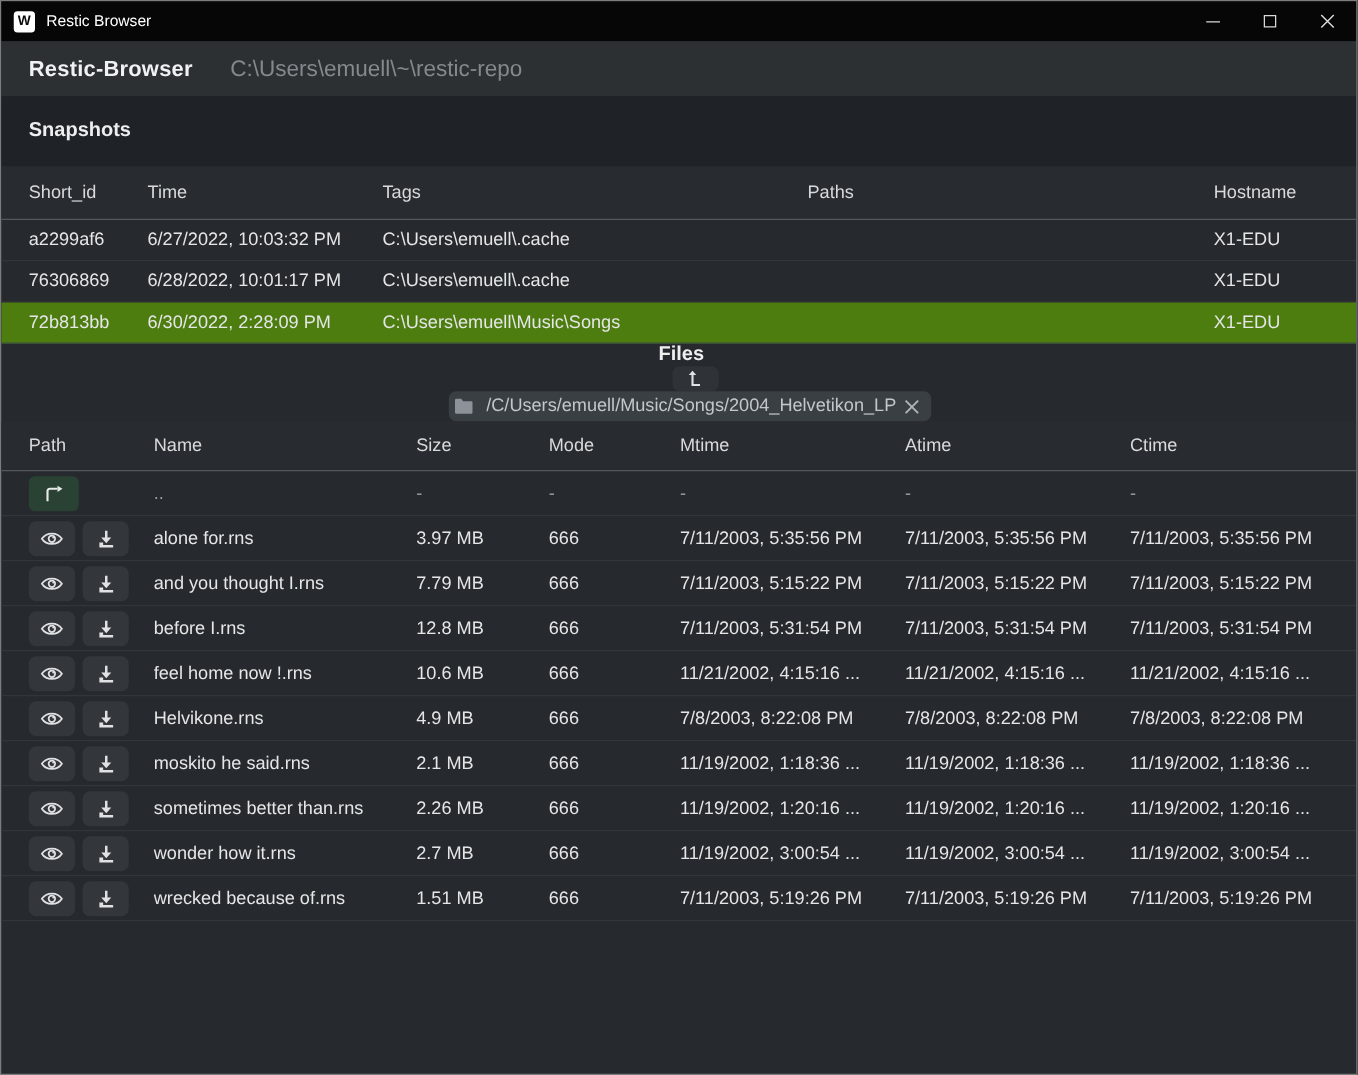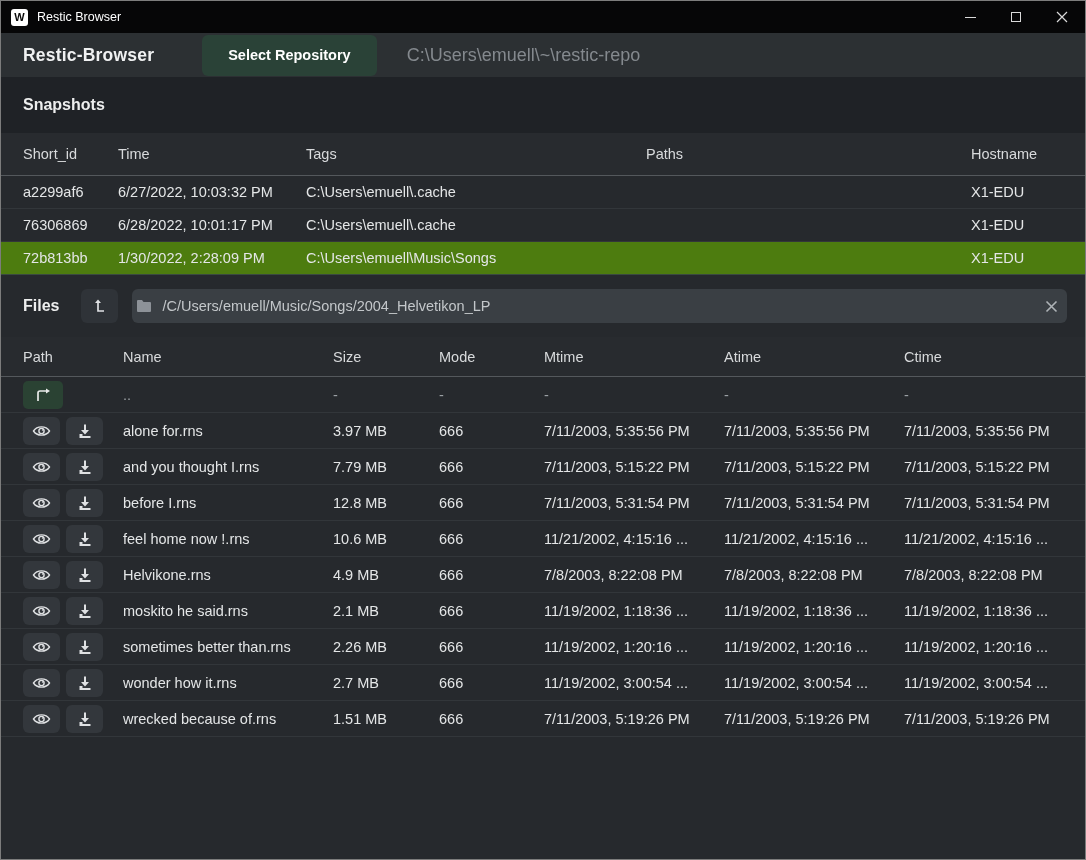--- a/index.html
+++ b/index.html
@@ -30,21 +30,21 @@
   
   .section-heading { height:56px; background:#1f2226; display:flex; align-items:center;
                      padding:12px 22px; font-size:16px; font-weight:700; color:#edeeee; }
   
   .snap-grid { display:grid; grid-template-columns:95px 188px 340px 325px 1fr; align-items:center; padding:0 22px; }
   .snap-header-row { height:43px; background:#282b2f; color:#d8dadc; font-size:14.5px;
                      border-bottom:1px solid #54585c; }
   .snap-row { height:33px; font-size:14.5px; border-bottom:1px solid #32363a; cursor:default; }
   .snap-row.selected { background:#4d7c0f; border-bottom-color:#3a4a40; }
   
-  .files-bar { height:62px; display:flex; align-items:center; padding:0 18px 0 22px; }
+  .files-bar { height:62px; display:flex; align-items:center; padding:0 18px 0 22px;flex-direction:column; }
   .files-heading { font-size:16px; font-weight:700; color:#edeeee; }
   .level-btn { width:37px; height:34px; background:#2f3338; border:none; border-radius:6px; margin-left:22px;
                display:flex; align-items:center; justify-content:center; }
   .path-input { flex:1; height:34px; background:#3a3f44; border-radius:6px; margin-left:14px;
                 display:flex; align-items:center; padding:0 4px; }
   .path-text { color:#c3c7ca; font-size:14.5px; margin-left:10px; flex:1; white-space:nowrap; overflow:hidden; }
   .clear-btn { background:none; border:none; display:flex; align-items:center; justify-content:center;
                width:24px; height:24px; }
   
   .file-grid { display:grid; grid-template-columns:100px 210px 106px 105px 180px 180px 1fr; align-items:center; padding:0 22px; }
@@ -76,21 +76,20 @@
     <div class="win-btn">
       <svg width="12" height="12" viewBox="0 0 12 12">
           <path d="M1 1 L11 11 M11 1 L1 11" stroke="#d9d9d9" stroke-width="1.2"></path>
         </svg>
     </div>
   </div>
 </div>
 
 <div class="app-header">
   <div class="app-title">Restic-Browser</div>
-  <button class="select-repo-btn">Select Repository</button>
   <div class="repo-path">C:\Users\emuell\~\restic-repo</div>
 </div>
 
 <div class="section-heading">Snapshots</div>
 
 <div class="snap-grid snap-header-row">
   <div>Short_id</div>
   <div>Time</div>
   <div>Tags</div>
   <div>Paths</div>
@@ -110,21 +109,21 @@
     <div class="snap-grid snap-row">
       <div class="cell">76306869</div>
       <div class="cell">6/28/2022, 10:01:17 PM</div>
       <div class="cell">C:\Users\emuell\.cache</div>
       <div class="cell"></div>
       <div class="cell">X1-EDU</div>
     </div>
 
     <div class="snap-grid snap-row selected">
       <div class="cell">72b813bb</div>
-      <div class="cell">1/30/2022, 2:28:09 PM</div>
+      <div class="cell">6/30/2022, 2:28:09 PM</div>
       <div class="cell">C:\Users\emuell\Music\Songs</div>
       <div class="cell"></div>
       <div class="cell">X1-EDU</div>
     </div>
 
 </div>
 
 <div class="files-bar">
   <div class="files-heading">Files</div>
   <button class="level-btn">

